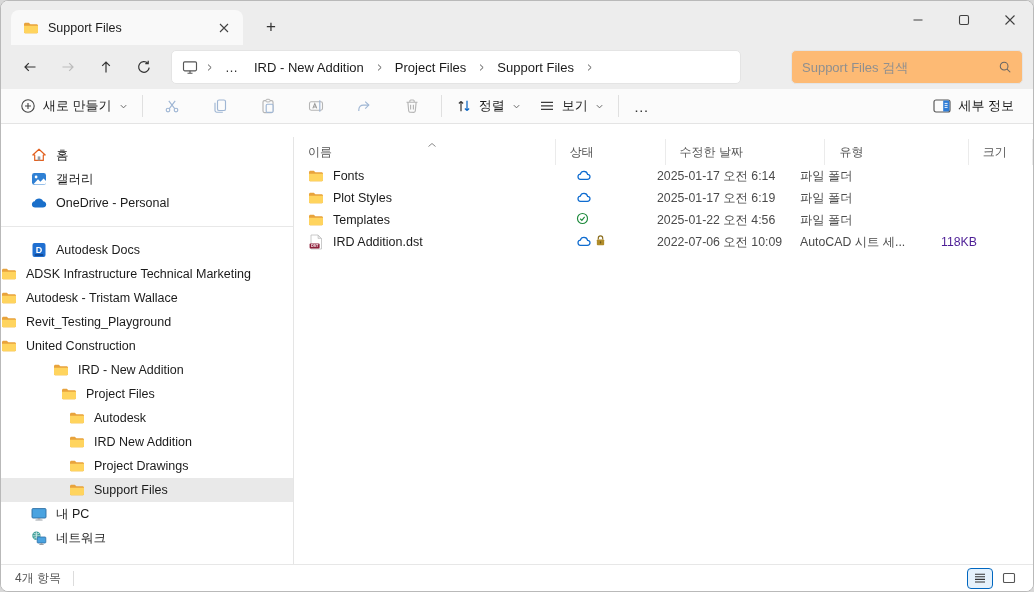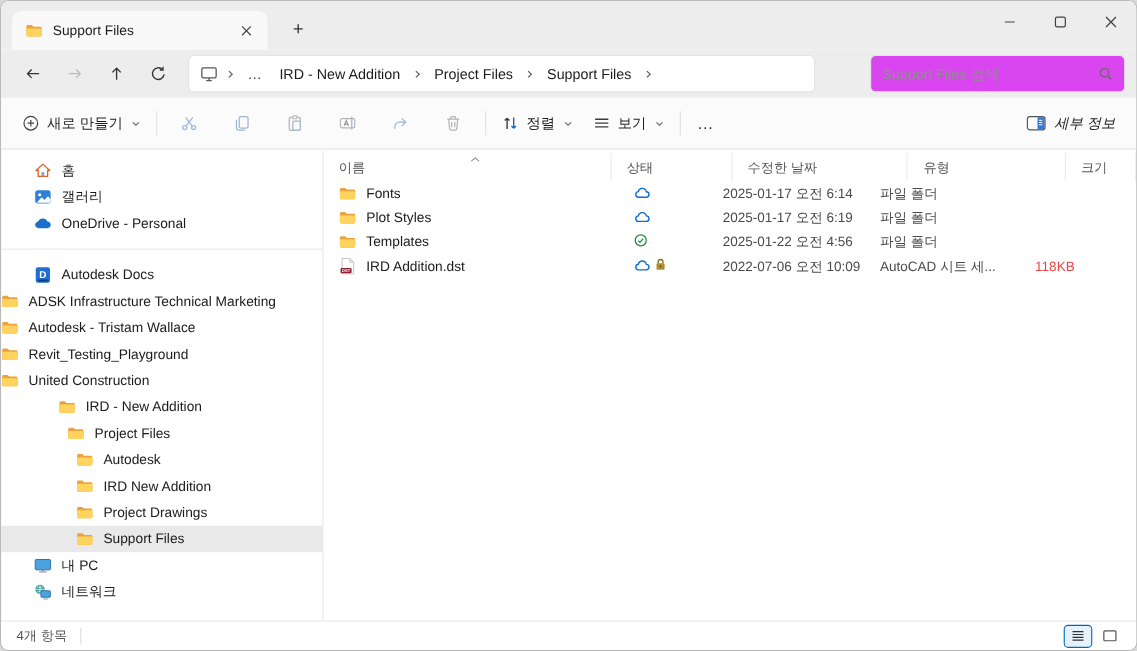--- a/index.html
+++ b/index.html
@@ -24,32 +24,32 @@
   
   .navbar { height:44px; background:#ededed; display:flex; align-items:center; padding:0 10px; }
   .nav-btn { width:38px; height:32px; display:flex; align-items:center; justify-content:center; border-radius:4px; }
   .addressbar {
     width:570px; height:34px; margin-left:8px; background:#fff; border:1px solid #e4e4e4;
     border-radius:5px; display:flex; align-items:center; padding:0 10px; gap:7px;
   }
   .crumb { font-size:13px; color:#1b1b1b; padding:2px 4px; white-space:nowrap; }
   .crumb-ellipsis { font-size:13px; color:#333; padding:0 4px; letter-spacing:1px; }
   .searchbox {
-    margin-left:auto; width:232px; height:34px; background:#d946ef; border:1px solid #e4e4e4;
+    margin-left:auto; width:232px; height:34px; background:#fdba74; border:1px solid #e4e4e4;
     border-radius:5px; display:flex; align-items:center; padding:0 10px; gap:6px;
   }
   .searchbox input { border:none; outline:none; flex:1; font:13px "Liberation Sans","DejaVu Sans",sans-serif; color:#333; background:transparent; }
   .searchbox input::placeholder { color:#8f8f8f; }
   
-  .toolbar { height:47px; background:#fbfbfb; border-bottom:1px solid #e4e4e4; display:flex; align-items:center; padding:0 10px; }
+  .toolbar { height:35px; background:#fbfbfb; border-bottom:1px solid #e4e4e4; display:flex; align-items:center; padding:0 10px; }
   .tb-btn { display:flex; align-items:center; gap:7px; padding:0 9px; height:34px; border-radius:4px; font-size:13px; color:#1b1b1b; }
   .tb-icon-btn { width:48px; height:34px; display:flex; align-items:center; justify-content:center; border-radius:4px; }
   .tb-divider { width:1px; height:22px; background:#e0e0e0; margin:0 5px; }
   .tb-more { width:36px; height:34px; display:flex; align-items:center; justify-content:center; font-size:15px; color:#333; letter-spacing:1px; }
-  .tb-right { margin-left:auto; display:flex; align-items:center;font-style:italic; }
+  .tb-right { margin-left:auto; display:flex; align-items:center; }
   
   .bodyarea { position:absolute; top:136px; bottom:27px; left:0; right:0; display:flex; }
   .sidebar { width:293px; border-right:1px solid #e5e5e5; padding-top:6px; overflow:hidden; flex:none; }
   .side-item { height:24px; display:flex; align-items:center; gap:9px; white-space:nowrap; }
   .side-item .icon16 { flex:none; }
   .side-item.selected { background:#e9e9e9; }
   .lv0 { padding-left:30px; } .lv1 { } .lv2 { padding-left:52px; }
   .lv3 { padding-left:60px; } .lv4 { padding-left:68px; }
   .side-sep { height:1px; background:#e8e8e8; margin:11px 0; }
   
@@ -58,21 +58,21 @@
   .hcol { height:100%; display:flex; align-items:center; padding-left:14px;text-align:center; }
   .hcol + .hcol { border-left:1px solid #ebebeb;margin-left:43px; }
   .hcol-size { border-right:1px solid #ebebeb; }
   .w-name{width:270px;} .w-status{width:80px;} .w-date{width:143px;} .w-type{width:122px;} .w-size{width:78px;}
   .sort-caret { position:absolute; left:133px; top:-2px; color:#777; }
   .file-row { display:flex; height:22px; align-items:center; }
   .cell { display:flex; align-items:center; height:100%; }
   .cell-name { padding-left:14px; gap:9px; color:#1b1b1b; }
   .cell-status { padding-left:12px; gap:3px; }
   .cell-date, .cell-type { padding-left:13px; color:#4a4a4a; font-size:12.3px; white-space:nowrap; overflow:hidden; }
-  .cell-size { justify-content:flex-end; padding-right:10px; color:#ef4444; font-size:12.3px; }
+  .cell-size { justify-content:flex-end; padding-right:10px; color:#4c1d95; font-size:12.3px; }
   
   .statusbar { position:absolute; left:0; right:0; bottom:0; height:27px; background:#fff; border-top:1px solid #e7e7e7; display:flex; align-items:center; padding:0 12px 0 14px; font-size:12px; color:#555; }
   .count-sep { width:1px; height:15px; background:#dcdcdc; margin-left:12px; }
   .view-toggles { margin-left:auto; display:flex; gap:5px; }
   .vt { width:24px; height:19px; border-radius:3px; display:flex; align-items:center; justify-content:center; }
   .vt.active { background:#e5f1fb; outline:1px solid #0067c0; }
   .icon16 { width:16px; height:16px; display:inline-block; }
 </style>
 </head>
 <body>

